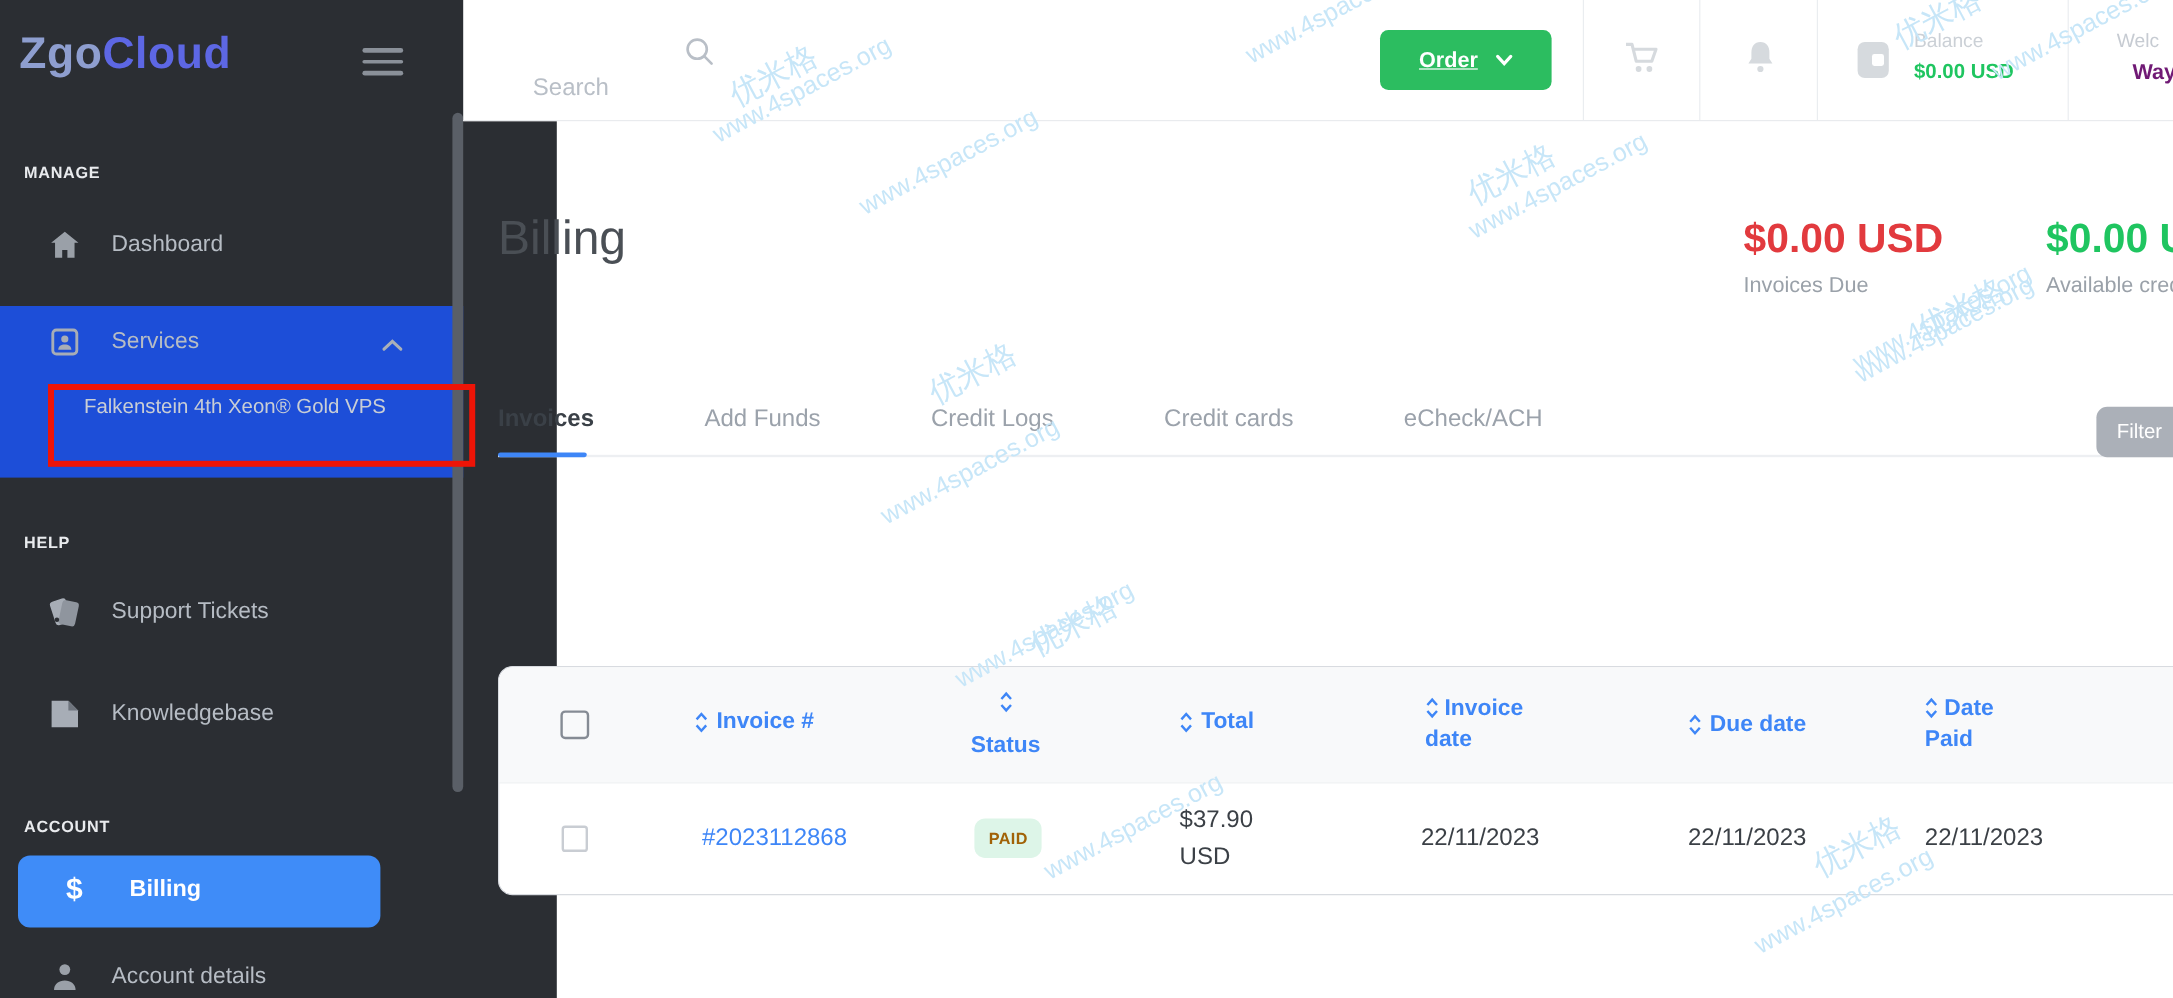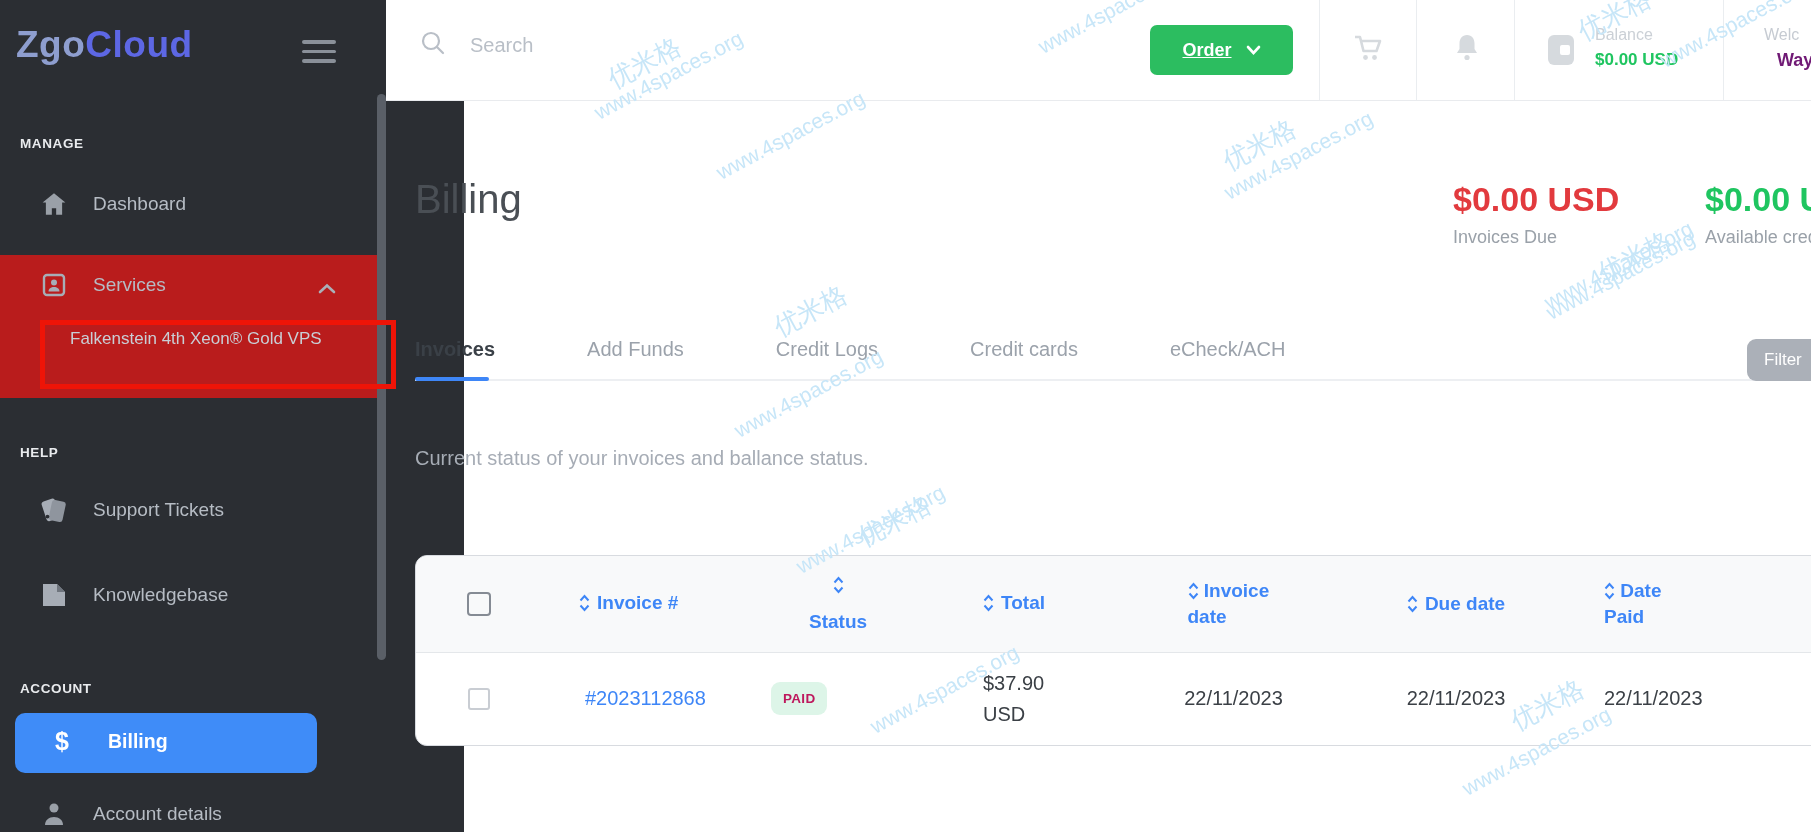--- a/index.html
+++ b/index.html
@@ -10,32 +10,32 @@
   .sidebar{position:absolute;left:0;top:0;width:464px;height:832px;background:#2b2e33;}
   .logo{position:absolute;left:16px;top:24px;font-size:37px;font-weight:bold;letter-spacing:.5px;}
   .logo .p1{color:#8e9ecf;}
   .logo .p2{color:#5d67e4;}
   .hamburger{position:absolute;left:302px;top:40px;width:34px;cursor:pointer;}
   .hamburger div{height:3.5px;background:#8a9099;border-radius:2px;margin-bottom:6px;}
   .side-label{position:absolute;left:20px;color:#e9ebee;font-size:13.5px;font-weight:bold;letter-spacing:.6px;}
   .side-item{position:absolute;left:0;width:376px;height:36px;display:flex;align-items:center;cursor:pointer;}
   .side-item .ic{position:absolute;left:40px;width:28px;display:flex;justify-content:center;}
   .side-item .lbl{position:absolute;left:93px;font-size:19px;color:#b6bcc4;}
-  .services-block{position:absolute;left:0;top:255px;width:386px;height:143px;background:#b91c1c;}
+  .services-block{position:absolute;left:0;top:255px;width:386px;height:143px;background:#1d4ed8;}
   .falken{position:absolute;left:70px;top:324px;width:260px;font-size:17px;line-height:30px;color:#c9ced5;}
   .chevron-up{position:absolute;left:318px;top:13px;}
   .billing-btn{position:absolute;left:15px;top:713px;width:302px;height:60px;background:#3f8cf8;border-radius:10px;cursor:pointer;}
   .billing-btn .dollar{position:absolute;left:40px;top:14px;color:#fff;font-size:25px;font-weight:bold;}
   .billing-btn .lbl{position:absolute;left:93px;top:17px;color:#fff;font-size:19.5px;font-weight:600;}
   .scroll-thumb{position:absolute;left:377px;top:94px;width:9px;height:566px;background:#5a5f67;border-radius:5px;}
   .red-box{position:absolute;left:40px;top:320px;width:346px;height:59px;border:5px solid #ee1407;z-index:50;}
 
   
   .topbar{position:absolute;left:386px;top:0;width:1425px;height:100px;background:#fff;border-bottom:1px solid #e9ebee;}
-  .search-wrap{position:absolute;left:34px;top:30px;display:flex;align-items:center;}
+  .search-wrap{position:absolute;left:34px;top:30px;display:flex;align-items:center;flex-direction:column;}
   .search-wrap input{border:none;outline:none;font-size:20px;color:#555;margin-left:22px;width:300px;
        font-family:"Liberation Sans","DejaVu Sans",sans-serif;}
   .search-wrap input::placeholder{color:#b9bfc7;}
   .order-btn{position:absolute;left:764px;top:25px;width:143px;height:50px;background:#2cbd60;border:none;border-radius:7px;
        color:#fff;font-size:18px;font-weight:600;display:flex;align-items:center;justify-content:center;gap:14px;cursor:pointer;
        font-family:"Liberation Sans","DejaVu Sans",sans-serif;text-decoration:underline;}
   .tb-divider{position:absolute;top:0;width:1px;height:100px;background:#eaedf0;}
   .tb-icon{position:absolute;top:32px;cursor:pointer;}
   .bal-label{position:absolute;left:1209px;top:26px;font-size:16px;color:#cbd0d6;}
   .bal-value{position:absolute;left:1209px;top:50px;font-size:17px;font-weight:bold;color:#1fc560;}
@@ -69,21 +69,21 @@
   .cell-c{display:flex;justify-content:center;}
   .sort-pair{display:inline-flex;align-items:center;gap:7px;}
   .wrapcap{display:inline-block;line-height:26px;}
   .w86{max-width:92px;} .w70{max-width:72px;}
   .stack{display:inline-flex;flex-direction:column;align-items:center;gap:17px;padding-left:38px;}
   .pl38{padding-left:38px;} .pl42{padding-left:42px;} .pl44{padding-left:44px;}
   .cb{border-radius:4px;background:transparent;}
   .cb.head{width:20px;height:20px;border:2.5px solid #858b94;}
   .cb.row{width:18px;height:18px;border:2px solid #c9cdd3;border-radius:3px;}
   .inv-link{color:#3e86f7;font-size:20px;font-weight:500;text-decoration:none;margin-top:18px;}
-  .paid-badge{display:inline-block;background:#ddf5e8;color:#be185d;font-size:13.5px;font-weight:bold;
+  .paid-badge{display:inline-block;margin-left:41px;background:#ddf5e8;color:#a16207;font-size:13.5px;font-weight:bold;
        letter-spacing:.3px;padding:9px 12px;border-radius:9px;}
   .total-val{max-width:92px;font-size:20px;color:#3b4046;line-height:31px;}
   .date-val{font-size:20px;color:#3b4046;text-align:center;}
   .date-left{text-align:left;padding-left:38px;}
 
   
   .wm{position:absolute;color:#c7e6f8;white-space:nowrap;transform:rotate(-28deg);transform-origin:left center;
       pointer-events:none;z-index:40;}
 </style>
 </head>
@@ -241,21 +241,20 @@
 
     <nav class="tabs-row">
       <span class="tab active">Invoices</span>
       <span class="tab">Add Funds</span>
       <span class="tab">Credit Logs</span>
       <span class="tab">Credit cards</span>
       <span class="tab">eCheck/ACH</span>
     </nav>
     <button class="filter-btn">Filter</button>
 
-    <p class="desc" style="margin:0">Current status of your invoices and ballance status.</p>
 
     <section class="inv-table">
       <div class="t-row t-head">
         <div class="cell-c">
             <div class="cb head"></div>
           </div>
         <div class="hc pl38"><span class="sort-pair">
           <svg width="11" height="18" viewBox="0 0 11 18">
                 <path d="M1.5 6.5 L5.5 2 L9.5 6.5" fill="none" stroke="#3e86f7" stroke-width="2"></path>
                 <path d="M1.5 11.5 L5.5 16 L9.5 11.5" fill="none" stroke="#3e86f7" stroke-width="2"></path>

